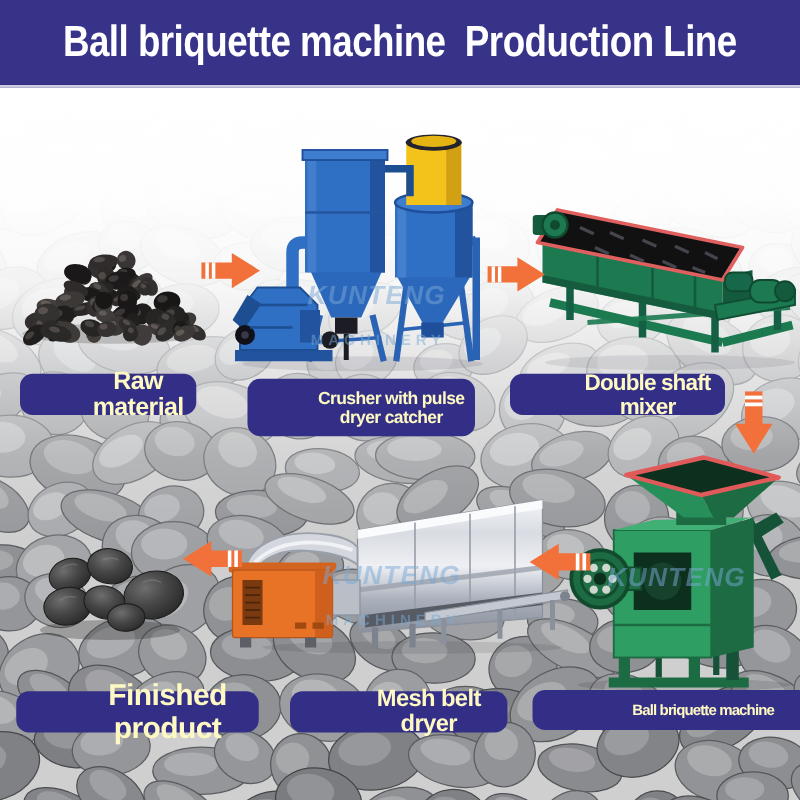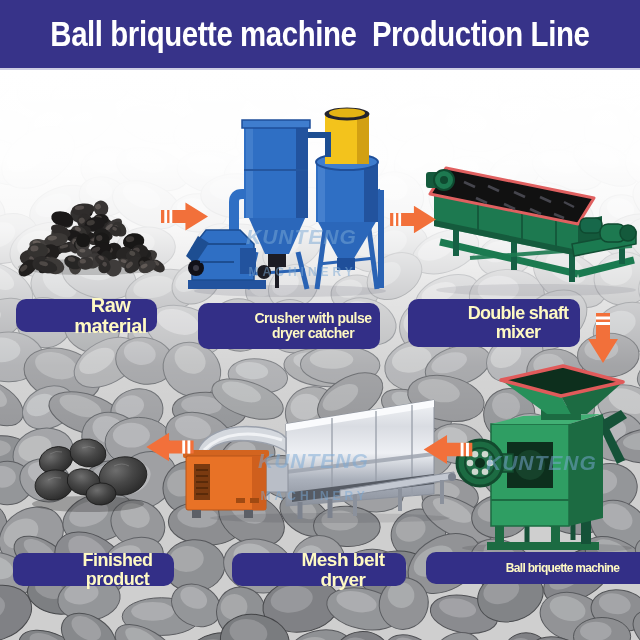--- a/index.html
+++ b/index.html
@@ -33,22 +33,22 @@
   .arrow-box{position:absolute;z-index:3;}
   .arrow-box svg{display:block;}
   .label{
     position:absolute;z-index:6;background:var(--label_bg,#332f87);color:#fef9c3;
     border-radius:10px;font-weight:bold;display:flex;flex-direction:column;
     align-items:center;justify-content:center;text-align:center;
     letter-spacing:-0.5px;line-height:1.05;padding-left:48px;
   }
   #lbl-raw{left:16px;top:299px;width:141px;height:33px;font-size:20px;}
   #lbl-crusher{left:198px;top:303px;width:182px;height:46px;font-size:14px;}
-  #lbl-mixer{left:408px;top:299px;width:172px;height:48px;font-size:18px;letter-spacing:-0.7px;}
-  #lbl-finished{left:13px;top:553px;width:161px;height:33px;font-size:18px;}
+  #lbl-mixer{left:408px;top:299px;width:172px;height:33px;font-size:18px;letter-spacing:-0.7px;}
+  #lbl-finished{left:13px;top:553px;width:194px;height:33px;font-size:24px;}
   #lbl-dryer{left:232px;top:553px;width:174px;height:33px;font-size:19px;}
   #lbl-briquette{left:426px;top:552px;width:225px;height:32px;font-size:12px;letter-spacing:-0.7px;}
   .wm{
     position:absolute;z-index:5;color:#7aa9d6;font-weight:bold;opacity:0.5;
     pointer-events:none;line-height:1;white-space:nowrap;
   }
   .wm .wm-name{font-size:21px;letter-spacing:1px;display:block;font-style:italic;}
   .wm .wm-tag{font-size:12px;letter-spacing:4px;display:block;margin-top:19px;text-align:right;}
 </style>
 </head>

